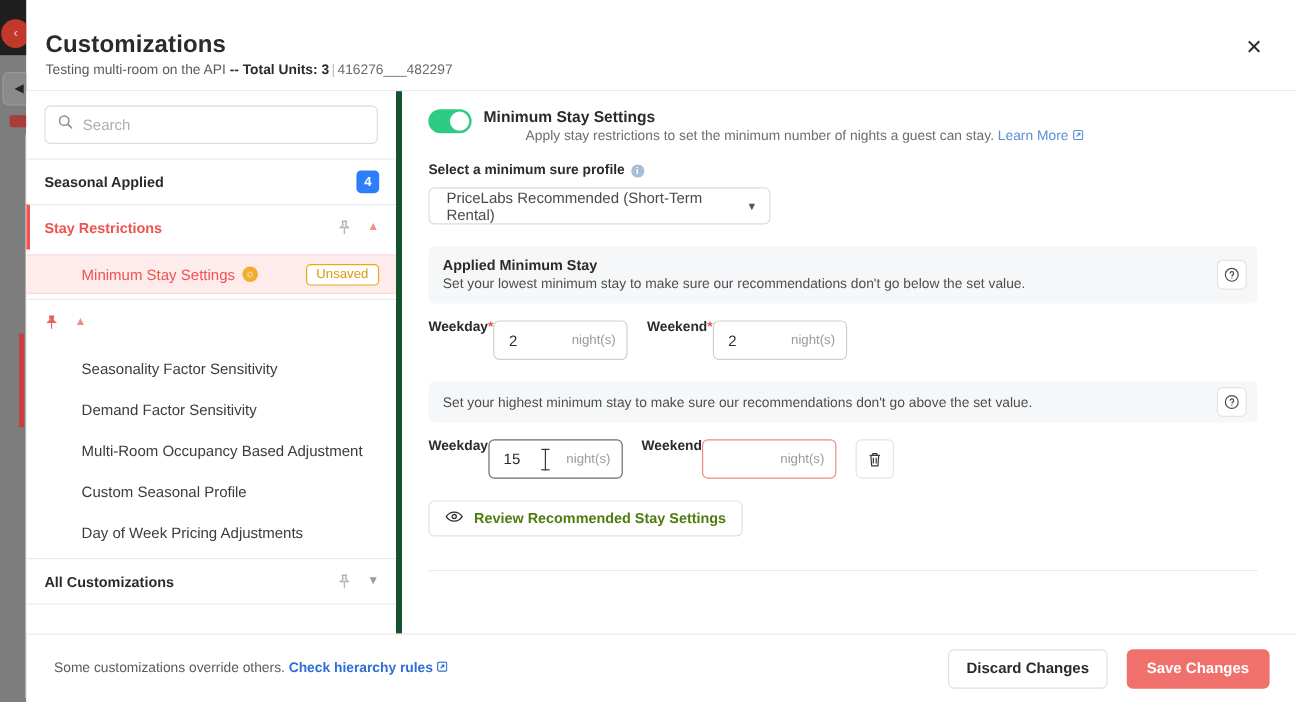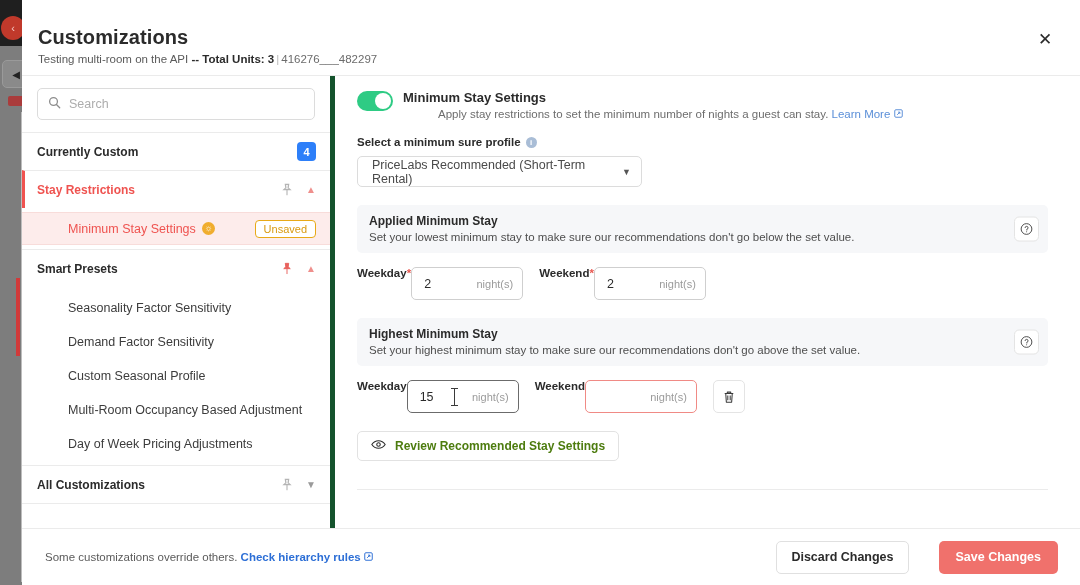--- a/index.html
+++ b/index.html
@@ -258,21 +258,21 @@
 
   
   #modal-footer {
     flex: 0 0 auto; height: 57px;
     border-top: 1px solid #ebebeb;
     display: flex; align-items: center; justify-content: space-between;
     padding: 0 22px 0 23px;
   }
   #footer-note { font-size: 11.5px; color: #5b5b5b; }
   #footer-note a { color: #2d6fd6; font-weight: bold; text-decoration: none; }
-  #footer-actions { display: flex; align-items: flex-start; gap: 30px; }
+  #footer-actions { display: flex; align-items: flex-start; gap: 16px; }
   #discard-btn {
     height: 33px; padding: 0 14px; border-radius: 5px;
     border: 1px solid #e0e0e0; background: #fff;
     font-family: inherit; font-size: 12.5px; font-weight: bold; color: #2b2b2b;
     cursor: pointer;
   }
   #save-btn {
     height: 33px; padding: 0 17px; border-radius: 5px; border: none;
     background: #f0716c; color: #fff;
     font-family: inherit; font-size: 12.5px; font-weight: bold;
@@ -310,21 +310,21 @@
             <svg width="13" height="13" viewBox="0 0 16 16" fill="none" stroke="#8d8d8d" stroke-width="1.6">
               <circle cx="6.8" cy="6.8" r="4.8"></circle>
                 <line x1="10.4" y1="10.4" x2="14.4" y2="14.4" stroke-linecap="round"></line>
             </svg>
           </span>
           <input id="search-input" type="text" placeholder="Search" style="">
         </div>
       </div>
 
       <div class="side-group-head">
-        <span class="grp-label">Currently Custom</span>
+        <span class="grp-label">Seasonal Applied</span>
         <span class="badge-count">4</span>
       </div>
 
       <div class="side-group-head active">
         <span class="grp-label">Stay Restrictions</span>
         <span class="grp-actions">
           <span class="pin">
             <svg width="12" height="13" viewBox="0 0 14 15" fill="none" stroke="#b4b4b4" stroke-width="1.3">
               <path d="M5 1.5h4l-.6 4 2.4 2.2H3.2L5.6 5.5z" fill="#f0f0f0"></path>
               <line x1="7" y1="8" x2="7" y2="13.5" stroke-linecap="round"></line>
@@ -336,43 +336,42 @@
       <div class="side-list">
         <div class="side-item selected">
           <span class="item-label">Minimum Stay Settings</span>
           <span class="bulb">☼</span>
           <span class="spacer"></span>
           <span class="tag-unsaved">Unsaved</span>
         </div>
       </div>
 
       <div class="side-group-head">
-        <span class="grp-label">Smart Presets</span>
         <span class="grp-actions">
           <span class="pin">
             <svg width="12" height="13" viewBox="0 0 14 15" fill="#e8615c" stroke="#e8615c" stroke-width="1.1">
               <path d="M5 1.5h4l-.6 4 2.4 2.2H3.2L5.6 5.5z"></path>
               <line x1="7" y1="8" x2="7" y2="13.5" stroke-linecap="round"></line>
             </svg>
           </span>
           <span class="chev red">▲</span>
         </span>
       </div>
       <div class="side-list">
         <div class="side-item">
           <span>Seasonality Factor Sensitivity</span>
         </div>
         <div class="side-item">
           <span>Demand Factor Sensitivity</span>
         </div>
         <div class="side-item">
+          <span>Multi-Room Occupancy Based Adjustment</span>
+        </div>
+        <div class="side-item">
           <span>Custom Seasonal Profile</span>
-        </div>
-        <div class="side-item">
-          <span>Multi-Room Occupancy Based Adjustment</span>
         </div>
         <div class="side-item">
           <span>Day of Week Pricing Adjustments</span>
         </div>
       </div>
 
       <div class="side-group-head">
         <span class="grp-label">All Customizations</span>
         <span class="grp-actions">
           <span class="pin">
@@ -442,21 +441,20 @@
           <div class="field-label"><span>Weekend</span><span class="req">*</span></div>
           <div class="num-input">
             <input type="text" value="2" style="">
             <span class="unit">night(s)</span>
           </div>
         </div>
       </div>
 
       
       <div class="section-banner">
-        <div class="sec-title">Highest Minimum Stay</div>
         <div class="sec-desc">Set your highest minimum stay to make sure our recommendations don't go above the set value.</div>
         <button class="help-btn">
           <svg width="13" height="13" viewBox="0 0 16 16" fill="none" stroke="#4a4a4a" stroke-width="1.2">
             <circle cx="8" cy="8" r="6.6"></circle>
             <path d="M6.3 6.2a1.8 1.8 0 1 1 2.1 2.1v1" stroke-linecap="round"></path>
             <circle cx="8.1" cy="11.3" r=".65" fill="#4a4a4a" stroke="none"></circle>
           </svg>
         </button>
       </div>
       <div class="fields-row">

